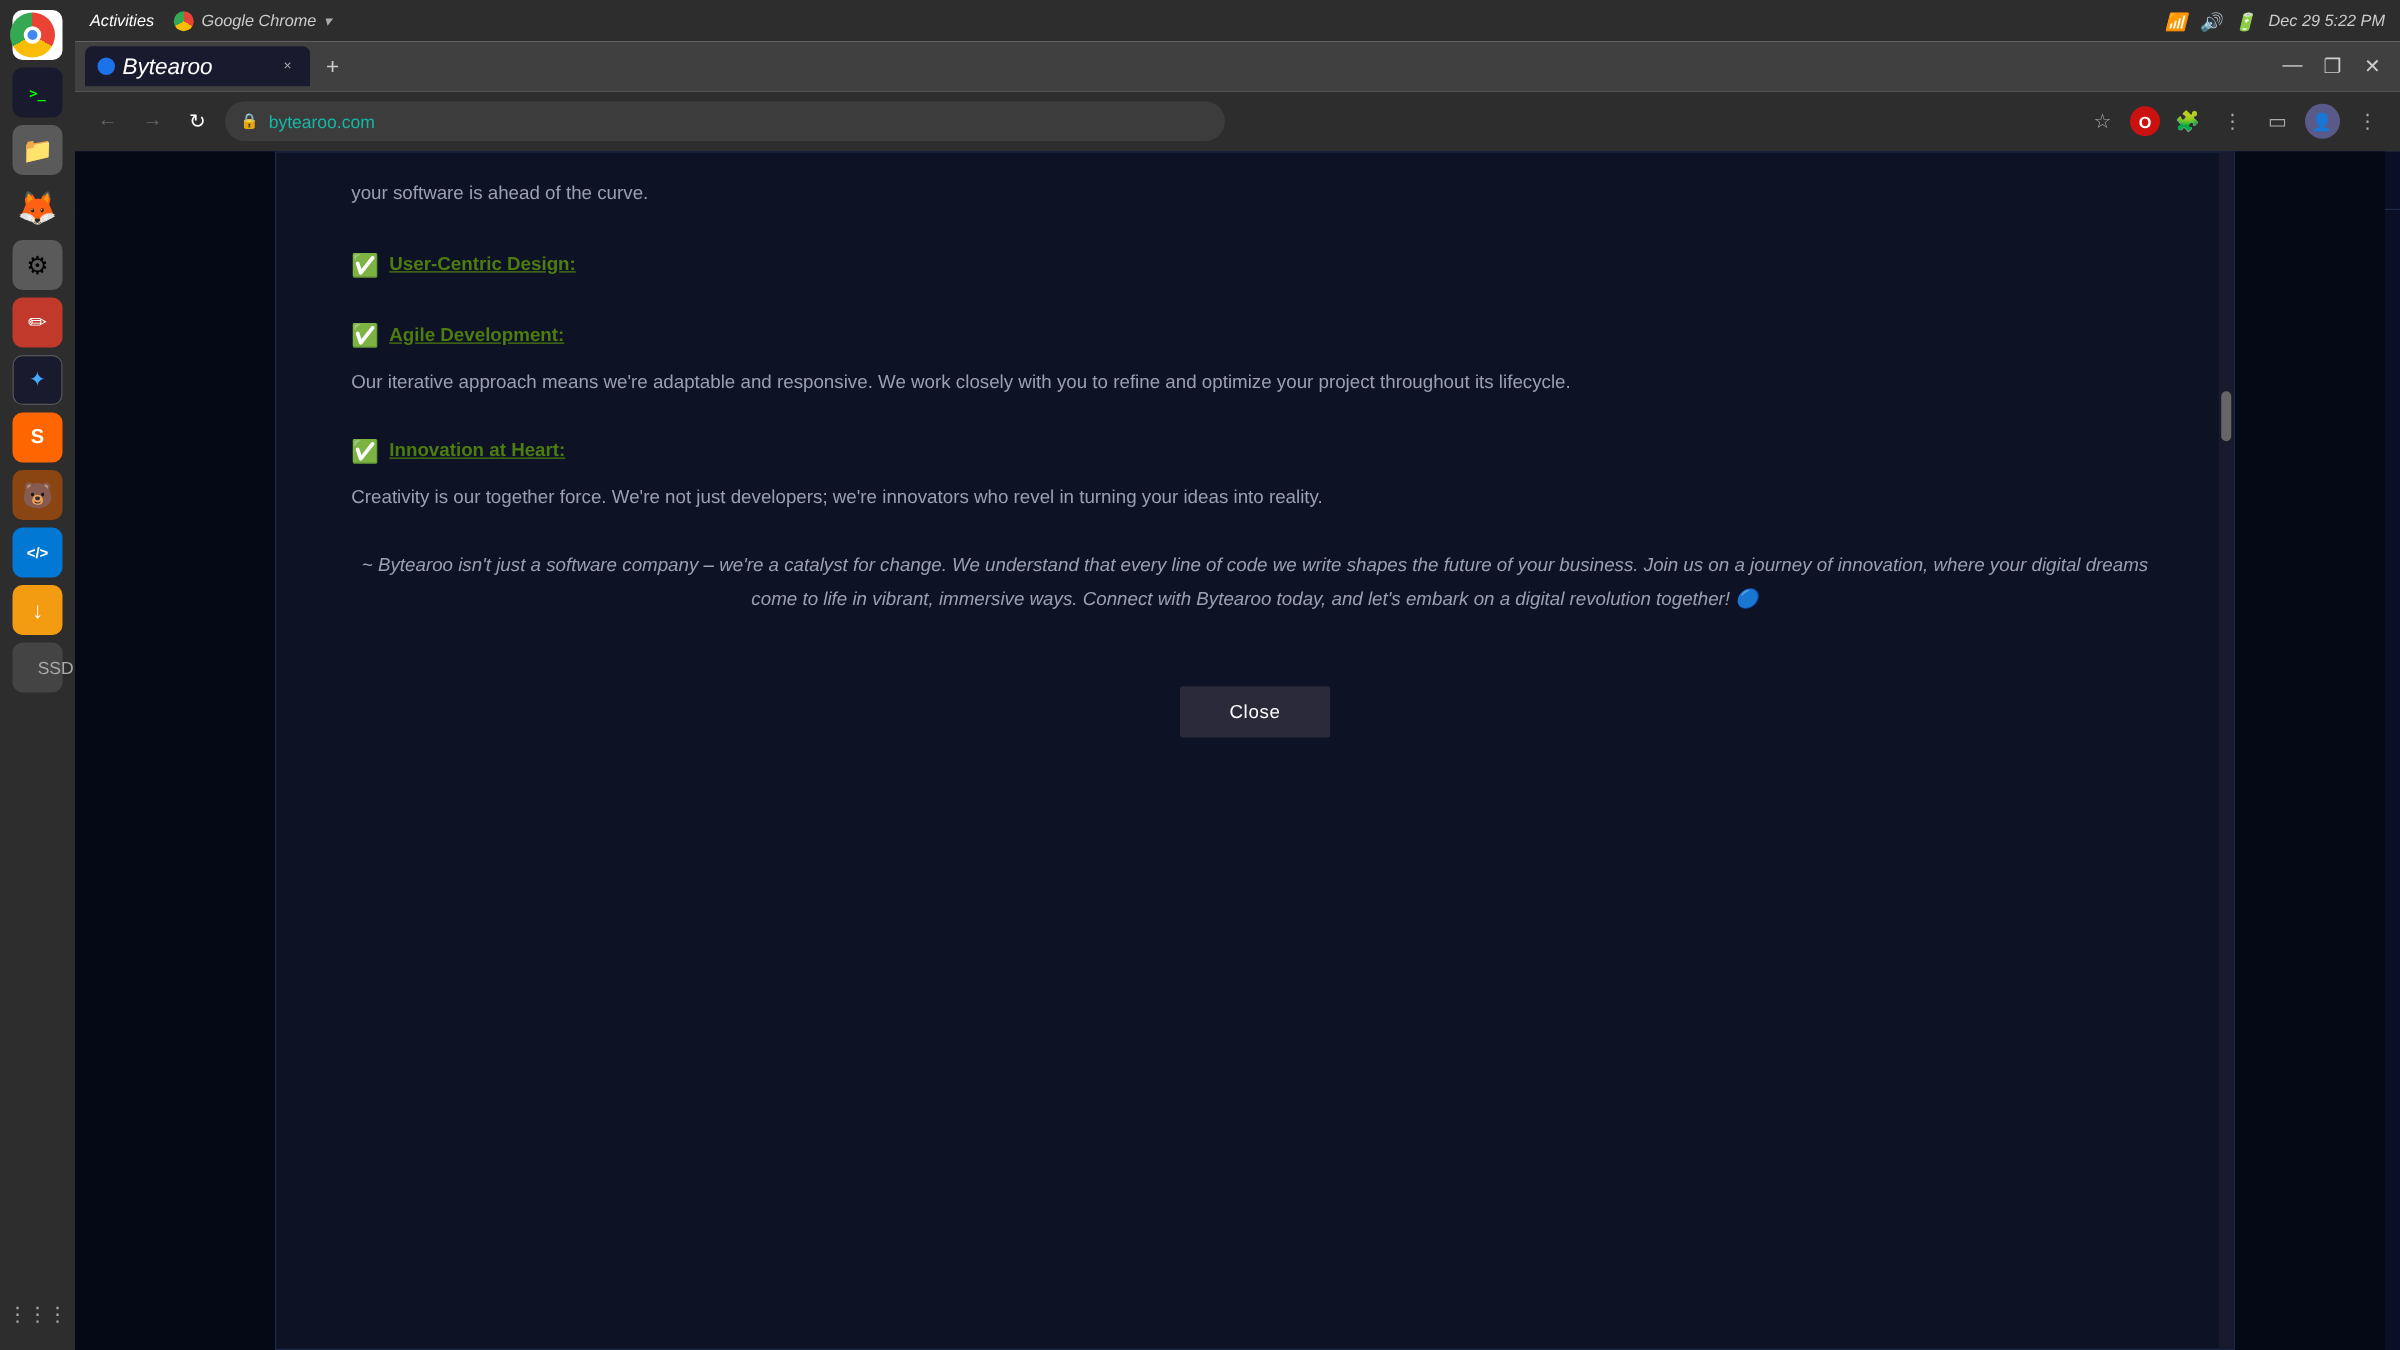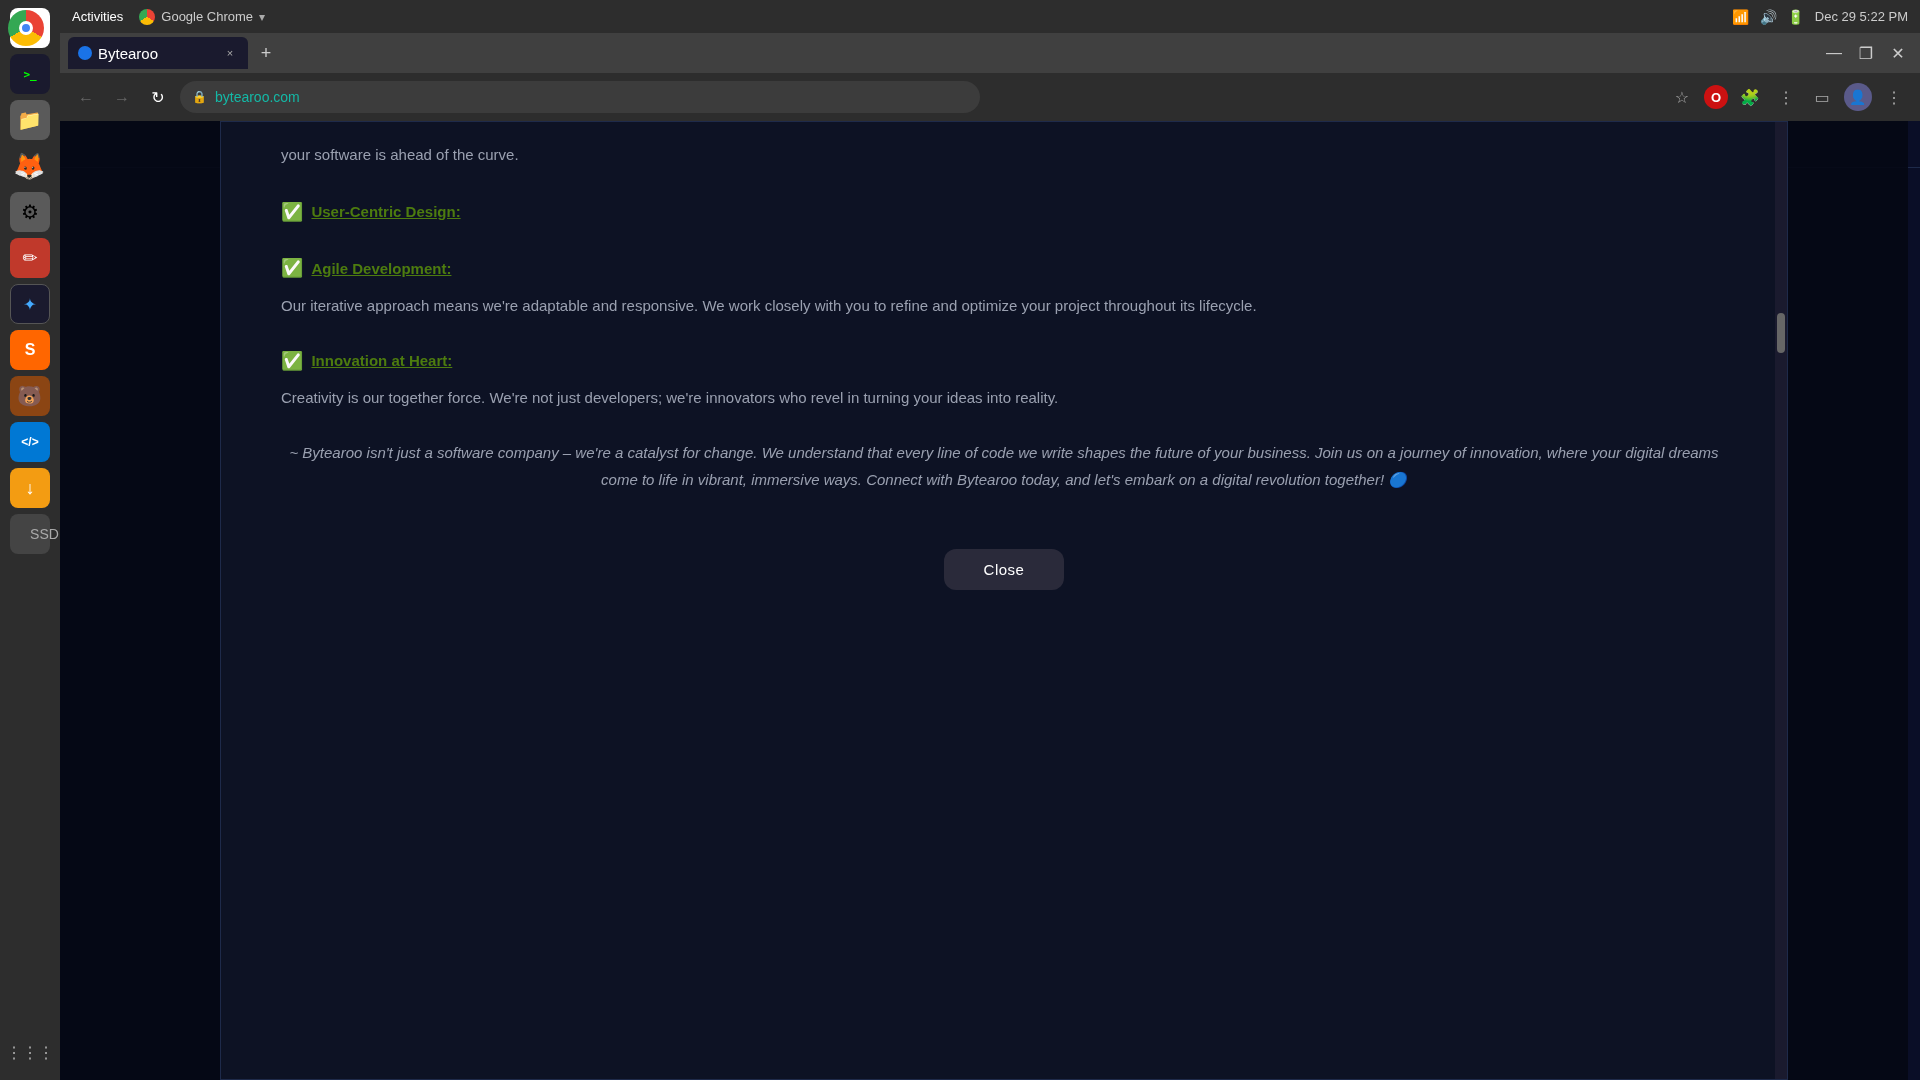--- a/index.html
+++ b/index.html
@@ -52,20 +52,21 @@
     
     .top-bar {
       background: #2d2d2d;
       height: 33px;
       display: flex;
       align-items: center;
       padding: 0 12px;
       color: #ccc;
       font-size: 13px;
       flex-shrink: 0;
+      font-style: italic;
     }
     .top-bar-activities {
       margin-right: 16px;
       color: #fff;
     }
     .top-bar-spacer { flex: 1; }
     .top-bar-right {
       display: flex;
       align-items: center;
       gap: 10px;
@@ -115,21 +116,21 @@
       max-width: 220px;
     }
     .tab.active { background: #1a1a2e; color: #fff; }
     .tab-favicon {
       width: 14px;
       height: 14px;
       border-radius: 50%;
       background: #1a73e8;
       flex-shrink: 0;
     }
-    .tab-label { flex: 1; font-size: 15px; white-space: nowrap; overflow: hidden; text-overflow: ellipsis; }
+    .tab-label { flex: 1; font-size: 18px; white-space: nowrap; overflow: hidden; text-overflow: ellipsis; font-style: italic; }
     .tab-close {
       width: 16px;
       height: 16px;
       display: flex;
       align-items: center;
       justify-content: center;
       border-radius: 50%;
       font-size: 11px;
       cursor: pointer;
       color: #aaa;
@@ -365,21 +366,21 @@
       text-align: center;
       padding: 16px 0 20px;
     }
 
     .close-btn {
       background: #2a2a3a;
       color: #fff;
       border: none;
       padding: 12px 40px;
       font-size: 15px;
-      border-radius: 12px;
+      border-radius: 2px;
       cursor: pointer;
       letter-spacing: 0.5px;
     }
 
     
     .bg-content {
       position: absolute;
       bottom: 0;
       left: 0;
       right: 12px;

